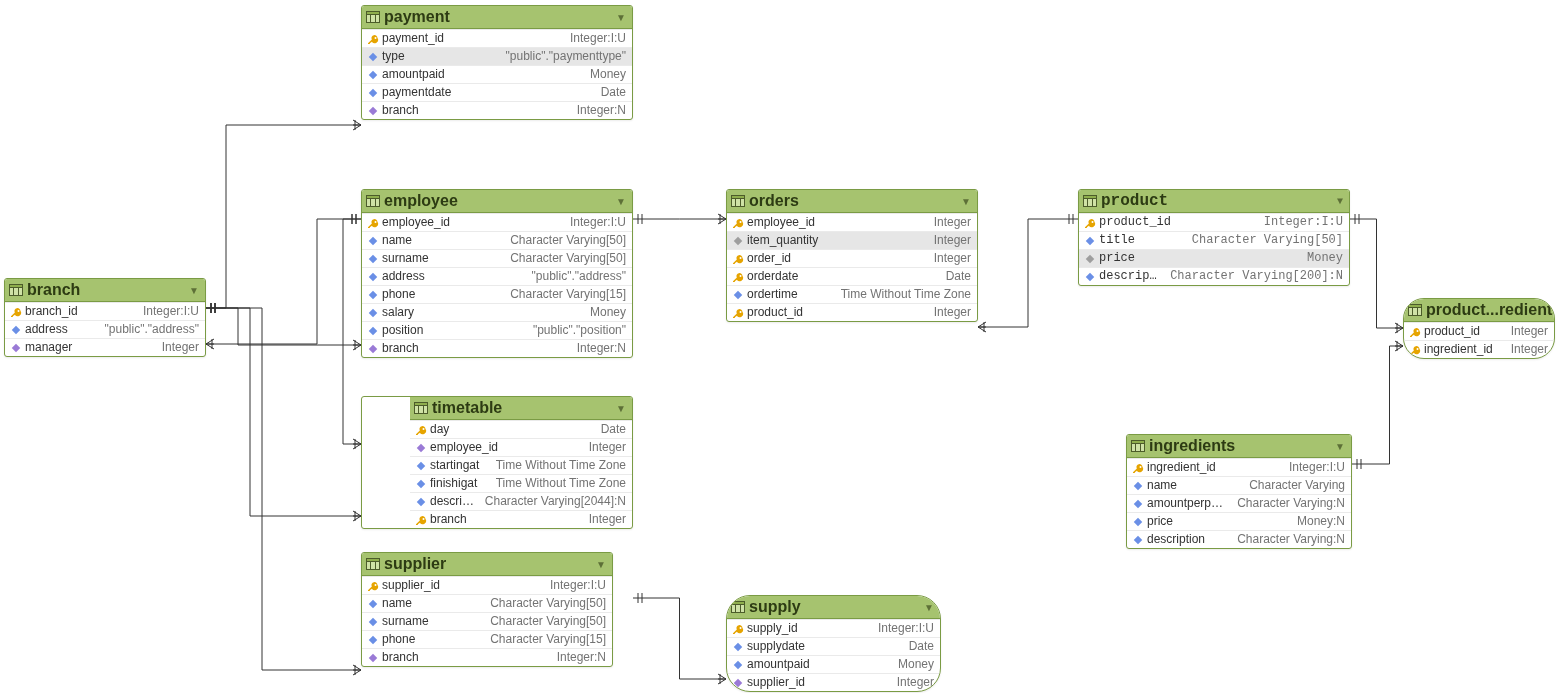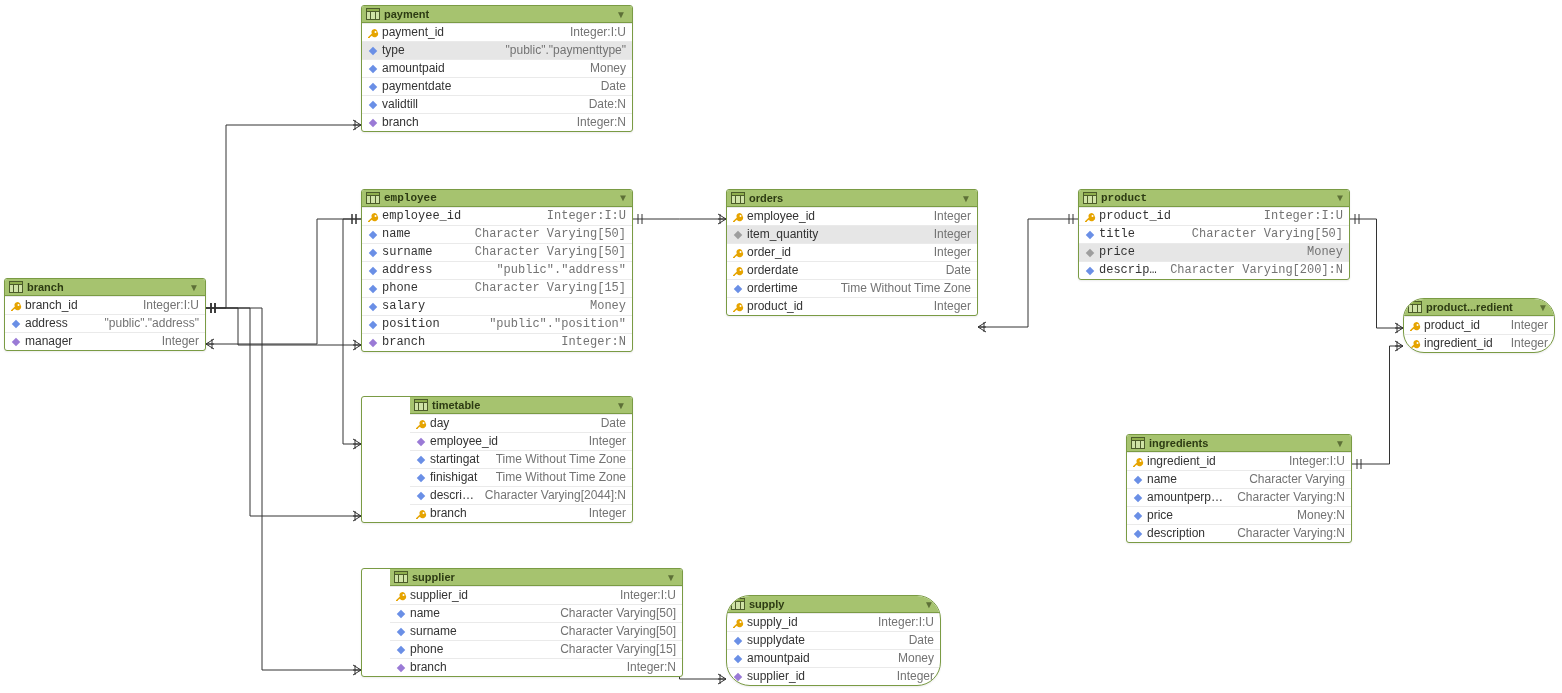--- a/index.html
+++ b/index.html
@@ -46,21 +46,21 @@
   }
   .entity-header .table-icon {
     width: 14px; height: 12px;
     margin-right: 4px;
     flex: 0 0 auto;
     display: inline-flex;
     align-items: center; justify-content: center;
   }
   .entity-header .title {
     flex: 1 1 auto;
-    font-size: 11px;
+    font-size: 16px;
     white-space: nowrap;
   }
   .entity-header .chev {
     flex: 0 0 auto;
     color: #4c5c2a;
     opacity: .8;
     font-size: 10px;
   }
   .row {
     display: flex;
@@ -223,39 +223,30 @@
       <div class="row">
         <span class="col-icon ic-diamond-blue">
           <svg width="10" height="10" viewBox="0 0 10 10">
             <rect x="2" y="2" width="6" height="6" transform="rotate(45 5 5)" fill="currentColor"></rect>
           </svg>
         </span>
         <span class="col-name">paymentdate</span>
         <span class="col-type">Date</span>
       </div>
       <div class="row">
-        <span class="col-icon ic-diamond-blue">
-          <svg width="10" height="10" viewBox="0 0 10 10">
-            <rect x="2" y="2" width="6" height="6" transform="rotate(45 5 5)" fill="currentColor"></rect>
-          </svg>
-        </span>
-        <span class="col-name">validtill</span>
-        <span class="col-type">Date:N</span>
-      </div>
-      <div class="row">
         <span class="col-icon ic-diamond-purple">
           <svg width="10" height="10" viewBox="0 0 10 10">
             <rect x="2" y="2" width="6" height="6" transform="rotate(45 5 5)" fill="currentColor"></rect>
           </svg>
         </span>
         <span class="col-name">branch</span>
         <span class="col-type">Integer:N</span>
       </div>
     </div>
-    <div class="entity" style="left: 361px; top: 189px; width: 272px; font-family: Liberation Mono, monospace;">
+    <div class="entity" style="left: 361px; top: 189px; width: 272px;">
       <div class="entity-header">
         <span class="table-icon">
           <svg width="14" height="12" viewBox="0 0 14 12">
             <rect x="0.5" y="0.5" width="13" height="11" fill="#cfe2a6" stroke="#4c5c2a"></rect>
             <rect x="0.5" y="0.5" width="13" height="3" fill="#8fae4d" stroke="#4c5c2a"></rect>
             <line x1="4.5" y1="3.5" x2="4.5" y2="11.5" stroke="#4c5c2a"></line>
             <line x1="9.5" y1="3.5" x2="9.5" y2="11.5" stroke="#4c5c2a"></line>
           </svg>
         </span>
         <span class="title">employee</span>
@@ -604,21 +595,21 @@
       <div class="row">
         <span class="col-icon ic-diamond-blue">
           <svg width="10" height="10" viewBox="0 0 10 10">
             <rect x="2" y="2" width="6" height="6" transform="rotate(45 5 5)" fill="currentColor"></rect>
           </svg>
         </span>
         <span class="col-name">description</span>
         <span class="col-type">Character Varying:N</span>
       </div>
     </div>
-    <div class="entity" style="left: 361px; top: 568px; width: 322px; padding-left: 28px;">
+    <div class="entity" style="left: 361px; top: 552px; width: 252px;">
       <div class="entity-header">
         <span class="table-icon">
           <svg width="14" height="12" viewBox="0 0 14 12">
             <rect x="0.5" y="0.5" width="13" height="11" fill="#cfe2a6" stroke="#4c5c2a"></rect>
             <rect x="0.5" y="0.5" width="13" height="3" fill="#8fae4d" stroke="#4c5c2a"></rect>
             <line x1="4.5" y1="3.5" x2="4.5" y2="11.5" stroke="#4c5c2a"></line>
             <line x1="9.5" y1="3.5" x2="9.5" y2="11.5" stroke="#4c5c2a"></line>
           </svg>
         </span>
         <span class="title">supplier</span>

